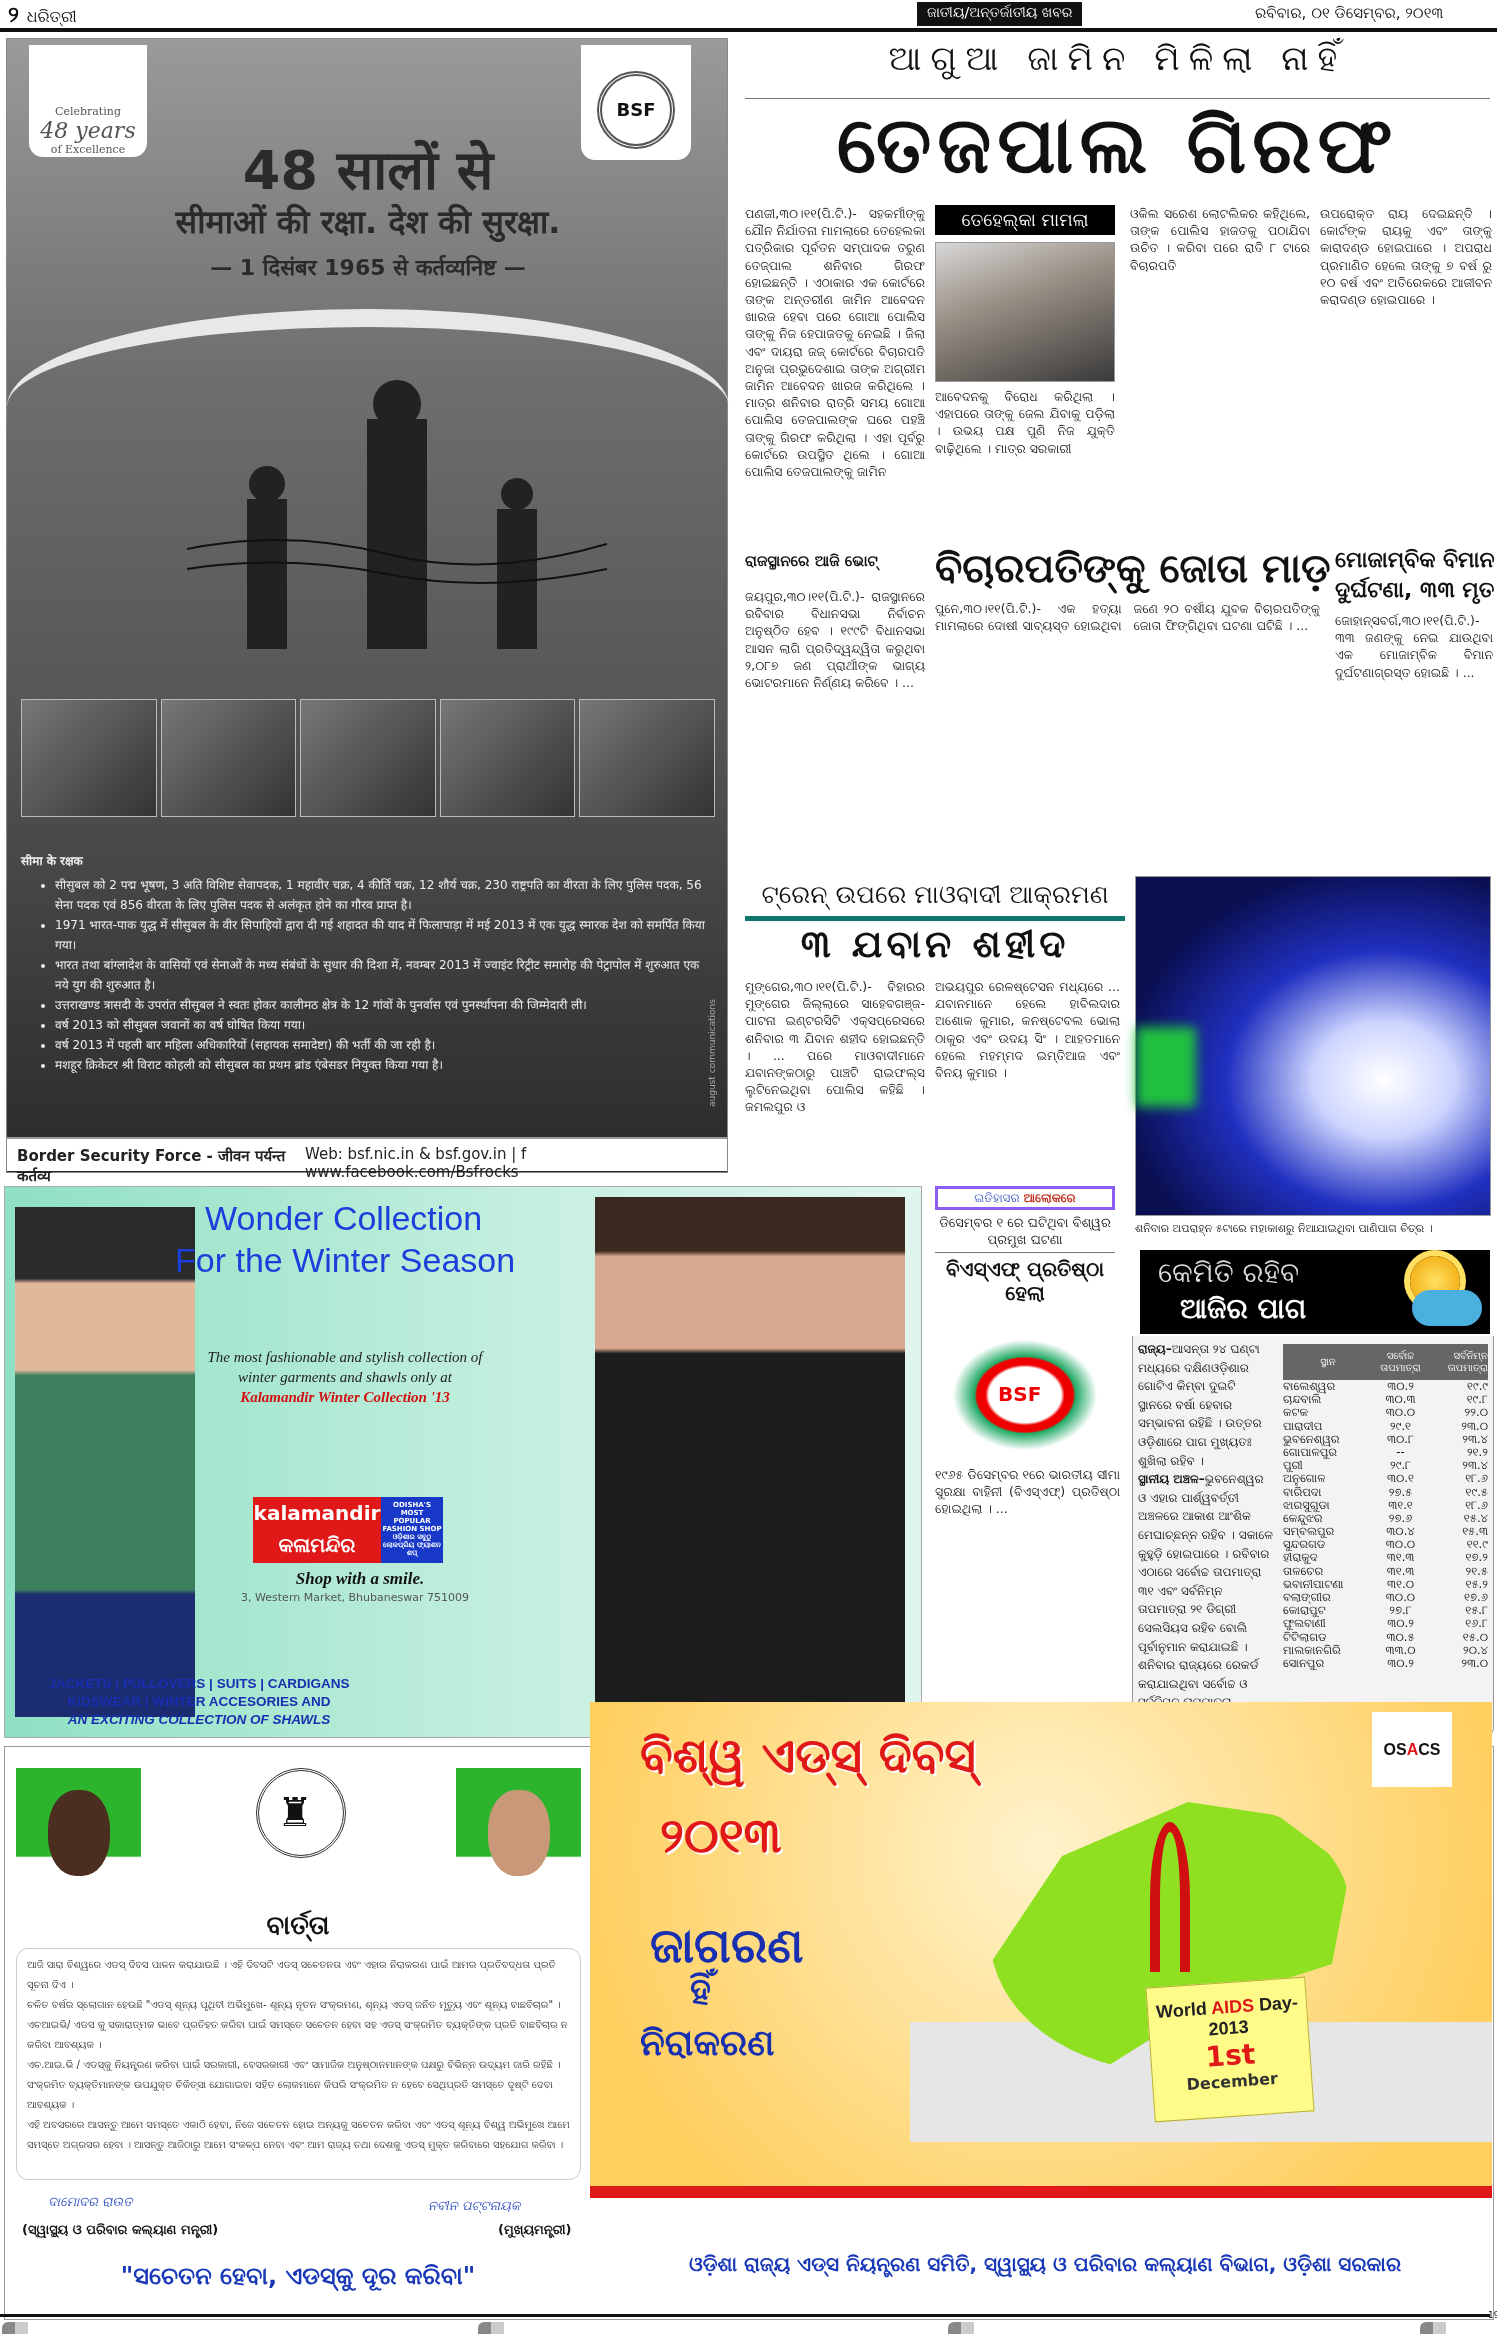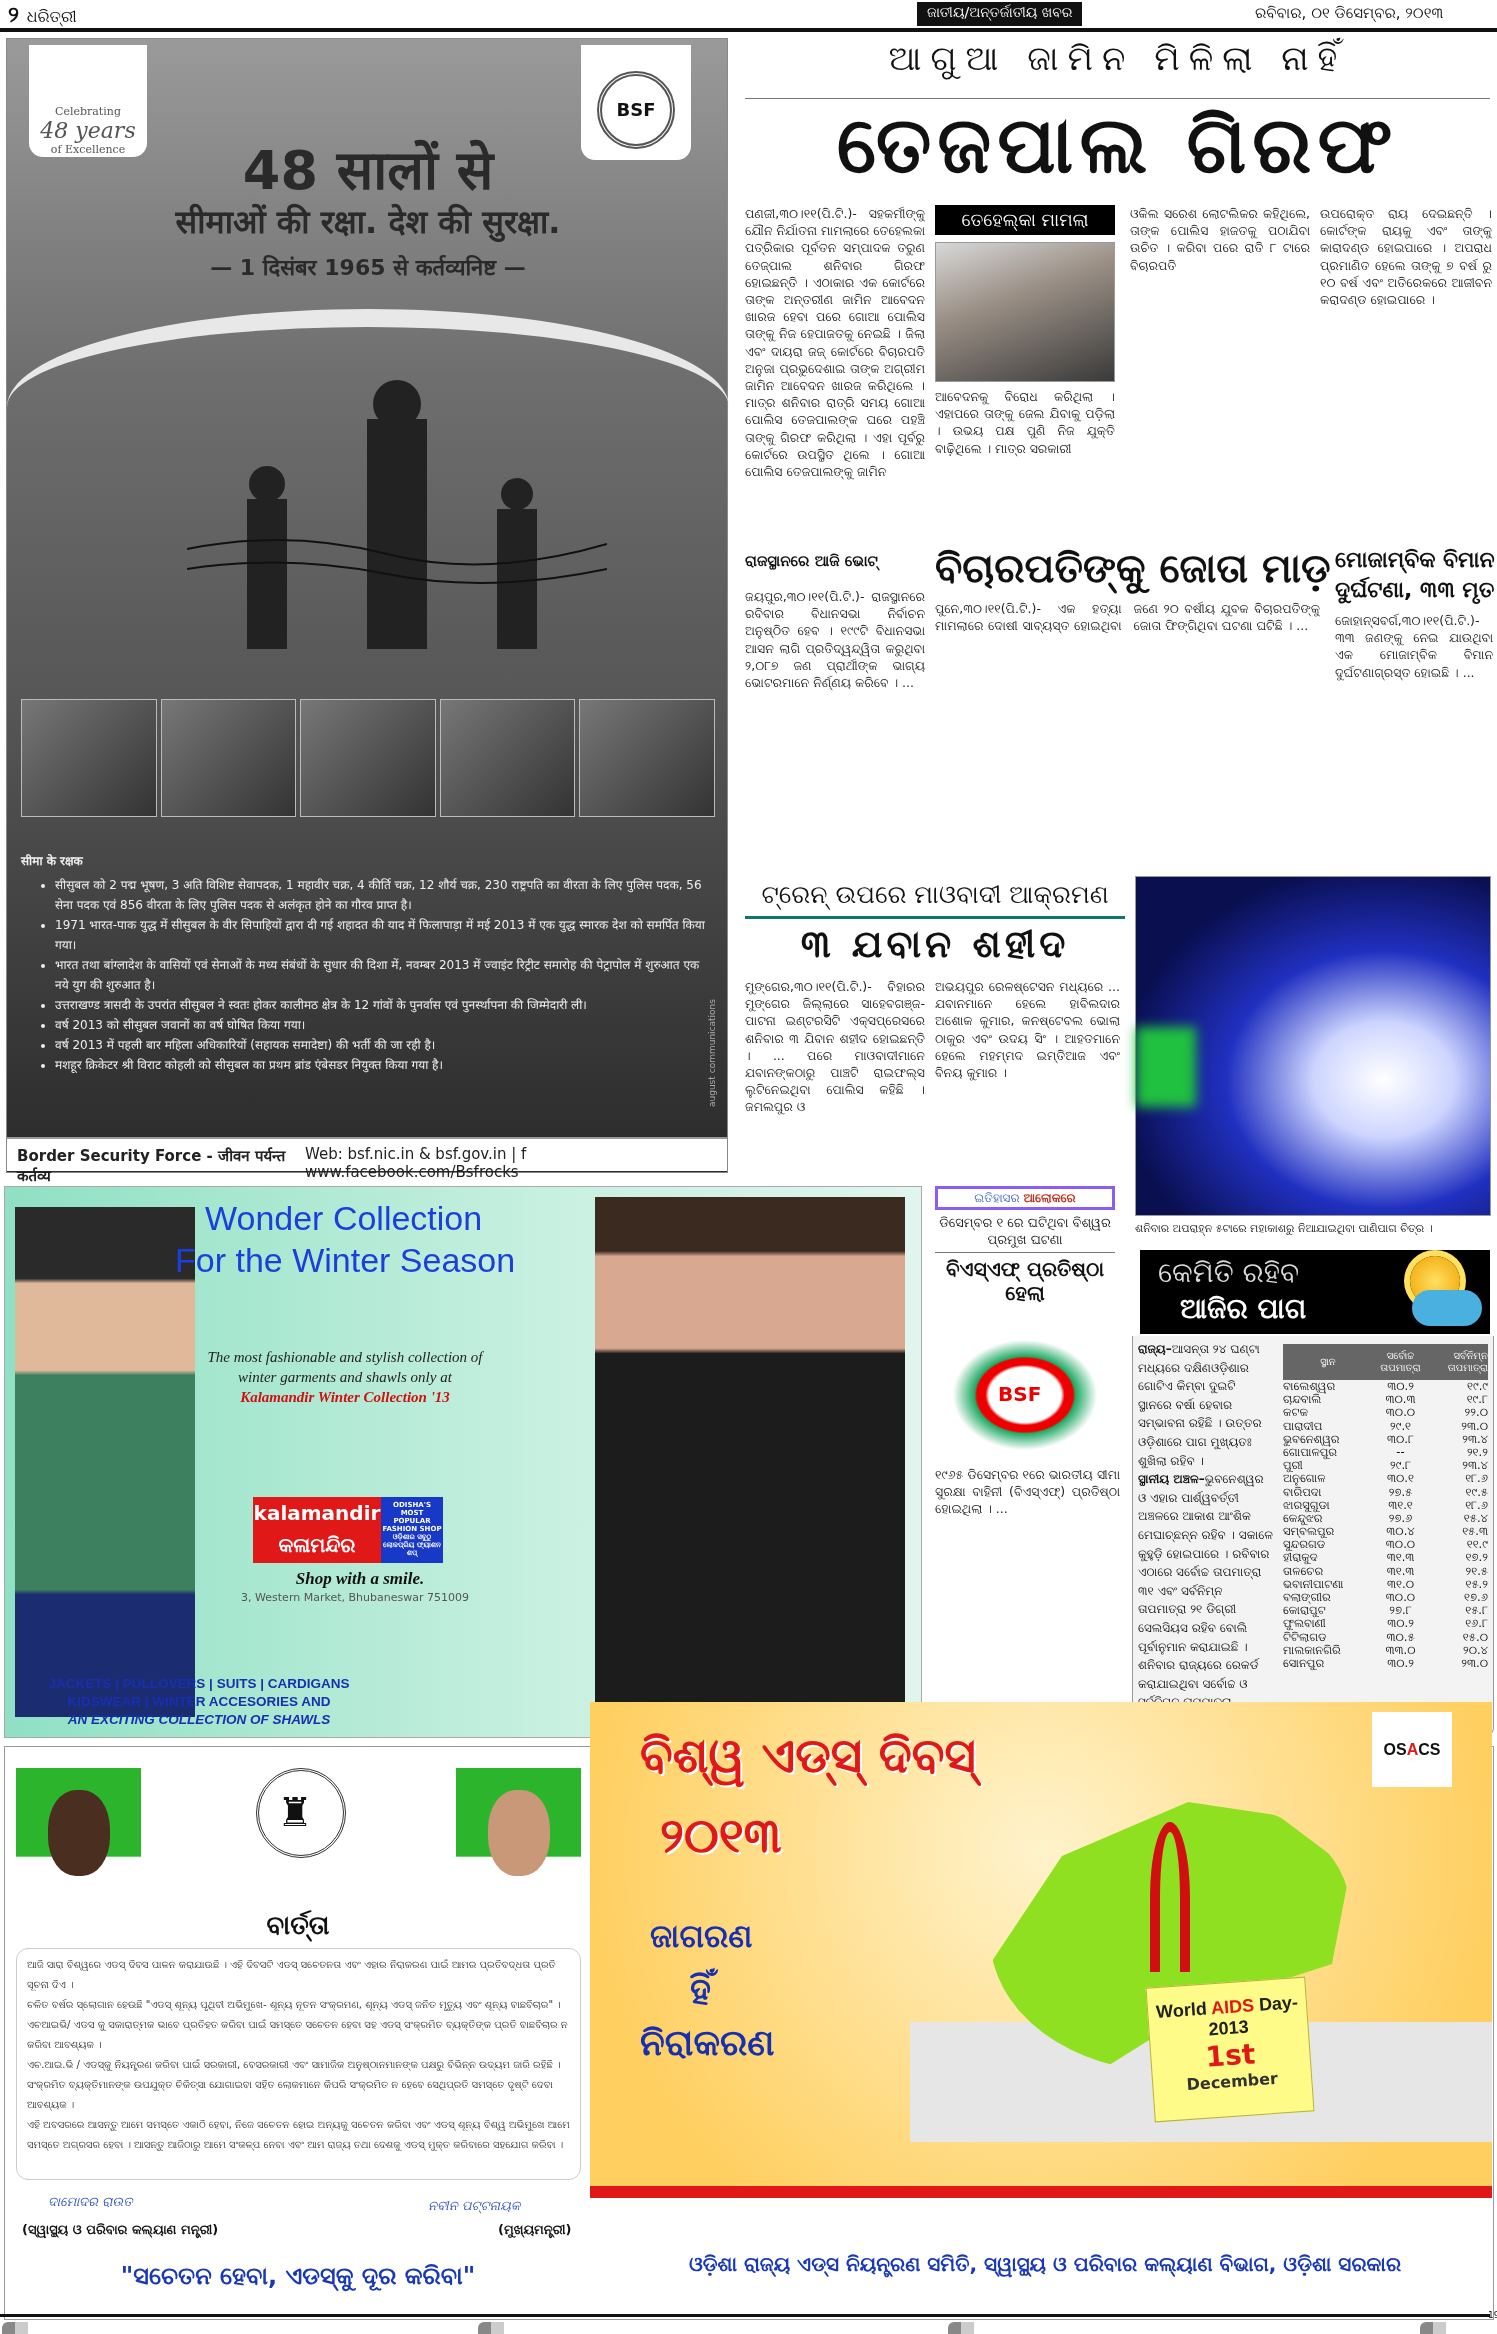--- a/index.html
+++ b/index.html
@@ -32,21 +32,21 @@
 
 .news{font-size:12.5px;line-height:17.2px;color:#222;text-align:justify}
 .sub1{left:745px;top:38px;width:745px;font-size:34px;letter-spacing:9px;text-align:center}
 .sub1rule{left:745px;top:98px;width:745px;height:1px;background:#777}
 .head1{left:745px;top:100px;width:745px;font-size:78px;font-weight:bold;text-align:center;letter-spacing:6px}
 .box-tehelka{left:935px;top:205px;width:180px;height:30px;background:#000;color:#fff;font-size:18px;text-align:center;line-height:30px}
 .photo-tej{left:935px;top:242px;width:180px;height:140px;background:linear-gradient(160deg,#d8d8d8,#9a8f85 40%,#3a3a3a);border:1px solid #999}
 .h-raj{left:745px;top:552px;font-size:15px;font-weight:bold}
 .h-jota{left:935px;top:545px;font-size:40px;font-weight:bold}
 .h-mog{left:1335px;top:545px;font-size:22px;font-weight:bold;line-height:30px;width:160px}
-.sub-train{left:745px;top:880px;width:380px;font-size:25px;border-bottom:3px solid #0f766e;padding-bottom:6px;text-align:center}
+.sub-train{left:745px;top:880px;width:380px;font-size:25px;border-bottom:5px solid #0f766e;padding-bottom:6px;text-align:center}
 .h-train{left:745px;top:922px;width:380px;text-align:center;font-size:38px;font-weight:bold;letter-spacing:4px}
 
 .sat{left:1135px;top:876px;width:356px;height:340px;background:radial-gradient(ellipse at 70% 60%,#fff 0,#cdd5ff 20%,#2030c0 45%,#0a0f50 75%),#000;border:1px solid #999}
 .sat .green{left:0;top:150px;width:60px;height:80px;background:#20c040;filter:blur(6px)}
 .sat-cap{left:1135px;top:1222px;width:356px;font-size:11px}
 .wx-box{left:1140px;top:1250px;width:350px;height:84px;background:#000;color:#ddd}
 .wx-box .a{left:18px;top:6px;font-size:28px}
 .wx-box .b{left:40px;top:42px;font-size:28px;color:#fff;font-weight:bold}
 .wx-box .sun{left:270px;top:6px;width:50px;height:50px;border-radius:50%;background:radial-gradient(#ffe060,#f0a000);box-shadow:0 0 0 6px #ffe060}
 .wx-box .cloud{left:272px;top:40px;width:70px;height:36px;border-radius:20px;background:#4ab0e0}
@@ -90,21 +90,21 @@
 .barta{left:0;width:580px;top:160px;text-align:center;font-size:26px;font-weight:bold}
 .msgbox{left:8px;top:198px;width:565px;height:232px;border:1px solid #ccc;border-radius:12px;font-size:10px;line-height:20px;padding:6px 10px;color:#333}
 .sig1{left:40px;top:444px;font-size:13px;color:#3050c0;font-style:italic}
 .sig2{left:420px;top:448px;font-size:13px;color:#3050c0;font-style:italic}
 .role1{left:14px;top:472px;font-size:13px;font-weight:bold}
 .role2{left:490px;top:472px;font-size:13px;font-weight:bold}
 .slogan{left:0;width:580px;top:512px;text-align:center;color:#1838b8;font-size:24px;font-weight:bold}
 .aids-ad{left:590px;top:1702px;width:902px;height:496px;background:radial-gradient(circle at 50% 30%,#fff3cc,#ffcf60 80%)}
 .aids-ad .t1{left:50px;top:25px;color:#e01818;font-size:48px;font-weight:bold;text-shadow:2px 2px 0 #fff}
 .aids-ad .t2{left:70px;top:105px;color:#e01818;font-size:48px;font-weight:bold;text-shadow:2px 2px 0 #fff}
-.aids-ad .t3{left:60px;top:215px;color:#1830b0;font-size:32px;font-weight:bold}
+.aids-ad .t3{left:60px;top:215px;color:#1830b0;font-size:48px;font-weight:bold}
 .aids-ad .t4{left:100px;top:268px;color:#1830b0;font-size:36px;font-weight:bold}
 .aids-ad .t5{left:50px;top:320px;color:#1830b0;font-size:36px;font-weight:bold}
 .aids-ad .floor{left:320px;top:320px;width:582px;height:120px;background:#e6e6e6}
 .aids-ad .map{left:400px;top:100px;width:360px;height:270px;background:#8fe020;border-radius:30% 40% 20% 50%;clip-path:polygon(0 60%,20% 20%,55% 0,80% 5%,100% 25%,95% 60%,60% 75%,30% 100%,5% 95%)}
 .aids-ad .ribbon{left:560px;top:120px;width:40px;height:150px;border:10px solid #d01010;border-radius:50% 50% 0 0;border-bottom:none}
 .aids-ad .card{left:560px;top:280px;width:160px;height:135px;background:#fffb88;border:1px solid #b8b040;transform:rotate(-4deg);text-align:center;padding-top:14px}
 .aids-ad .card .w{font-size:18px;font-weight:bold;color:#222;font-family:"Liberation Sans",sans-serif}
 .aids-ad .card .w span{color:#e01818}
 .aids-ad .card .n{font-size:28px;font-weight:bold;color:#e01818}
 .aids-ad .card .m{font-size:16px;font-weight:bold;color:#333}

